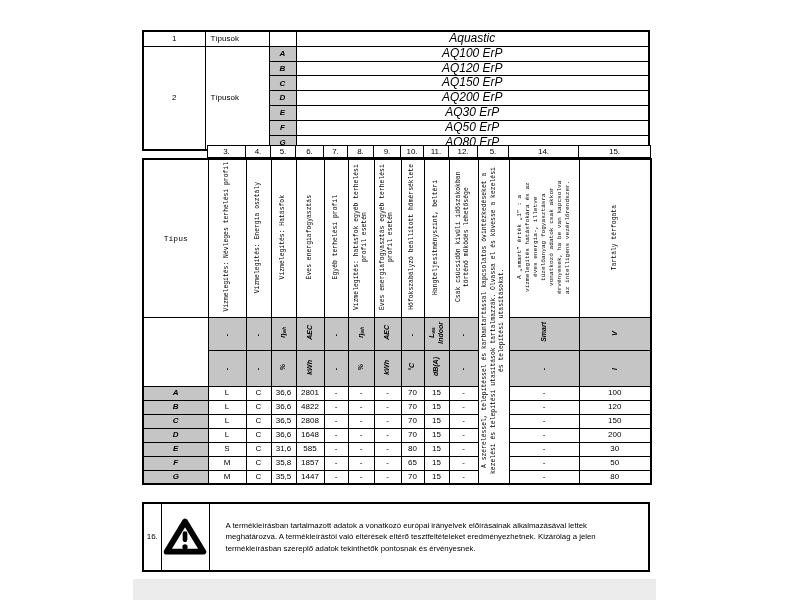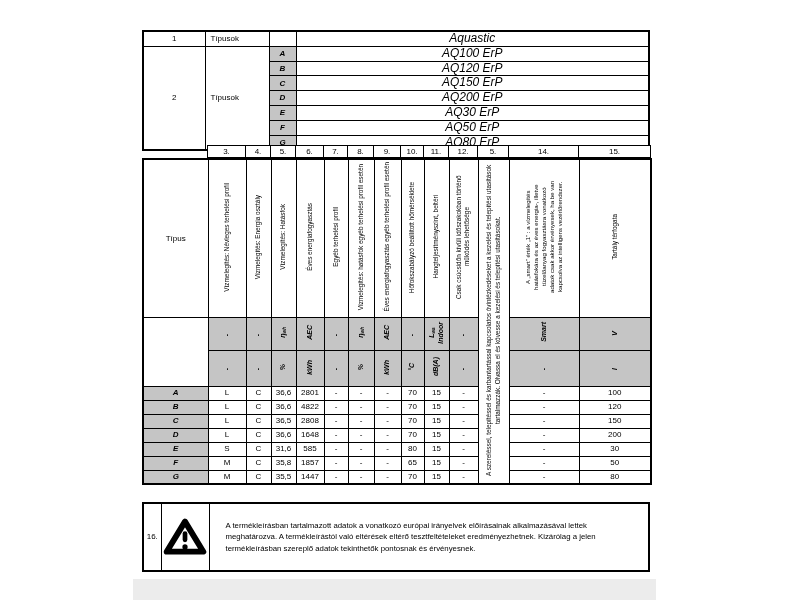--- a/index.html
+++ b/index.html
@@ -29,21 +29,21 @@
   .lbl{text-align:left;padding-left:5px;}
   .ival{font-style:italic;font-size:12px;}
   
   #product-table{position:absolute;left:142px;top:30px;}
   #product-table td{height:12px;}
   
   #num-table{position:absolute;left:207px;top:145px;border:1px solid #000;}
   #num-table td{height:11px;}
   
   #main-table{position:absolute;left:142px;top:158px;}
-  tr.r-hdr{height:158px;}
+  tr.r-hdr{height:158px;font-family:Liberation Mono, monospace;}
   tr.r-sym{height:33px;}
   tr.r-unit{height:36px;}
   tr.data{height:14px;}
   .vert{
     display:inline-block;
     writing-mode:vertical-rl;
     transform:rotate(180deg);
   }
   .hdr{font-size:6.4px;line-height:1.3;max-height:150px;}
   .hdr.small{font-size:6.1px;line-height:1.3;max-height:118px;}

